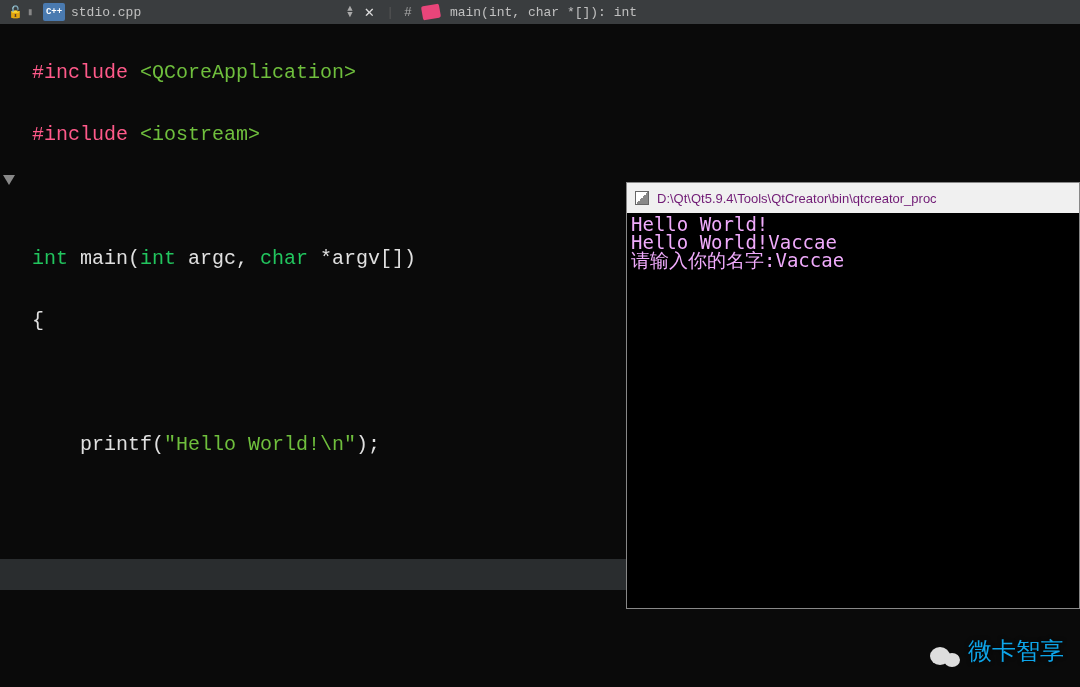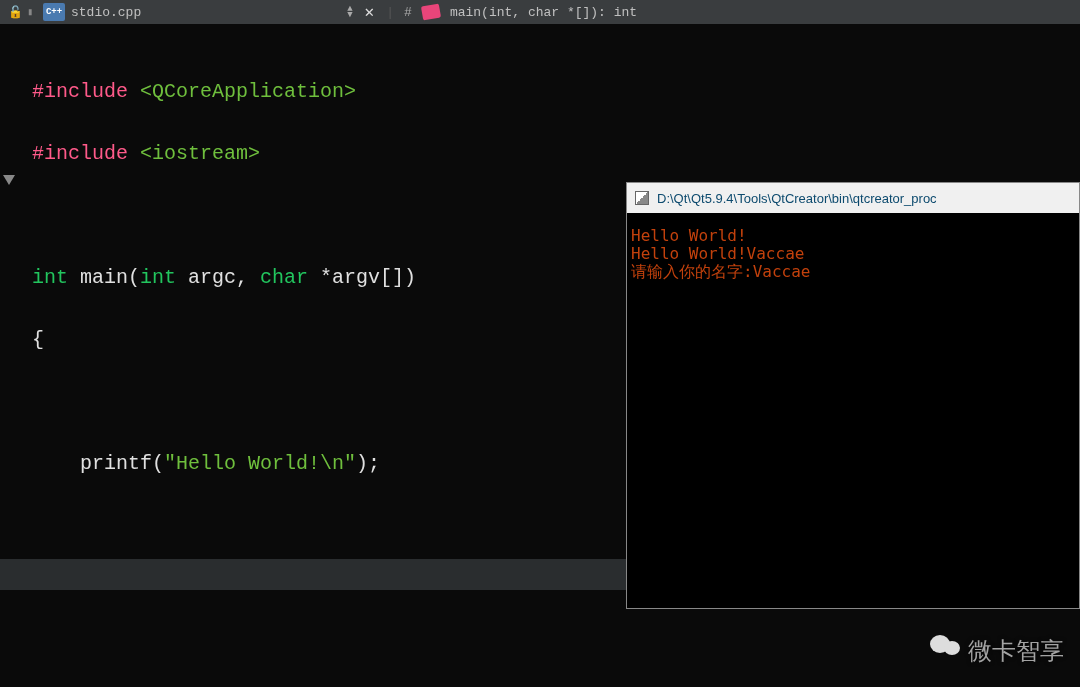--- a/index.html
+++ b/index.html
@@ -60,21 +60,21 @@
   position: absolute;
   left: 4px;
   top: 150px;
   width: 0; height: 0;
   border-top: 6px solid transparent;
   border-bottom: 6px solid transparent;
   border-left: 10px solid #888;
   transform: rotate(90deg);
 }
 .code {
-  padding: 21px 4px;
+  padding: 2px 4px;
   font-size: 20px;
   line-height: 31px;
   white-space: pre;
   color: #dcdcdc;
   flex: 1;
 }
 .hl-line {
   position: absolute;
   left: 0;
   right: 0;
@@ -95,51 +95,51 @@
   left: 626px;
   right: 0;
   bottom: 78px;
   background: #000;
   border: 1px solid #888;
   z-index: 5;
 }
 .console-title {
   height: 30px;
   background: #f0f0f0;
-  color: #0c4a6e;
+  color: #701a75;
   display: flex;
   align-items: center;
   gap: 8px;
   padding: 0 8px;
   font-family: "Segoe UI", Arial, sans-serif;
   font-size: 13px;
   white-space: nowrap;
   overflow: hidden;
 }
 .console-icon {
   width: 14px; height: 14px;
   border: 1px solid #666;
   background: linear-gradient(135deg, #fff 50%, #888 50%);
 }
 .console-body {
-  padding: 14px 4px;
-  color: #c2410c;
+  padding: 2px 4px;
+  color: #f0abfc;
   font-family: "NSimSun", SimSun, monospace;
-  font-size: 16px;
+  font-size: 19px;
   line-height: 18px;
   white-space: pre;
 }
 .watermark {
   position: absolute;
   right: 16px;
   bottom: 20px;
   display: flex;
-  align-items: flex-start;
+  align-items: flex-end;
   gap: 8px;
-  color: #a3a3a3;
+  color: #0ea5e9;
   font-family: "Microsoft YaHei", sans-serif;
   font-size: 24px;
   z-index: 20;
   text-shadow: 0 0 4px rgba(0,0,0,0.8);
 }
 .wechat-icon {
   display: inline-flex;
   gap: -4px;
 }
 .wechat-icon span {

